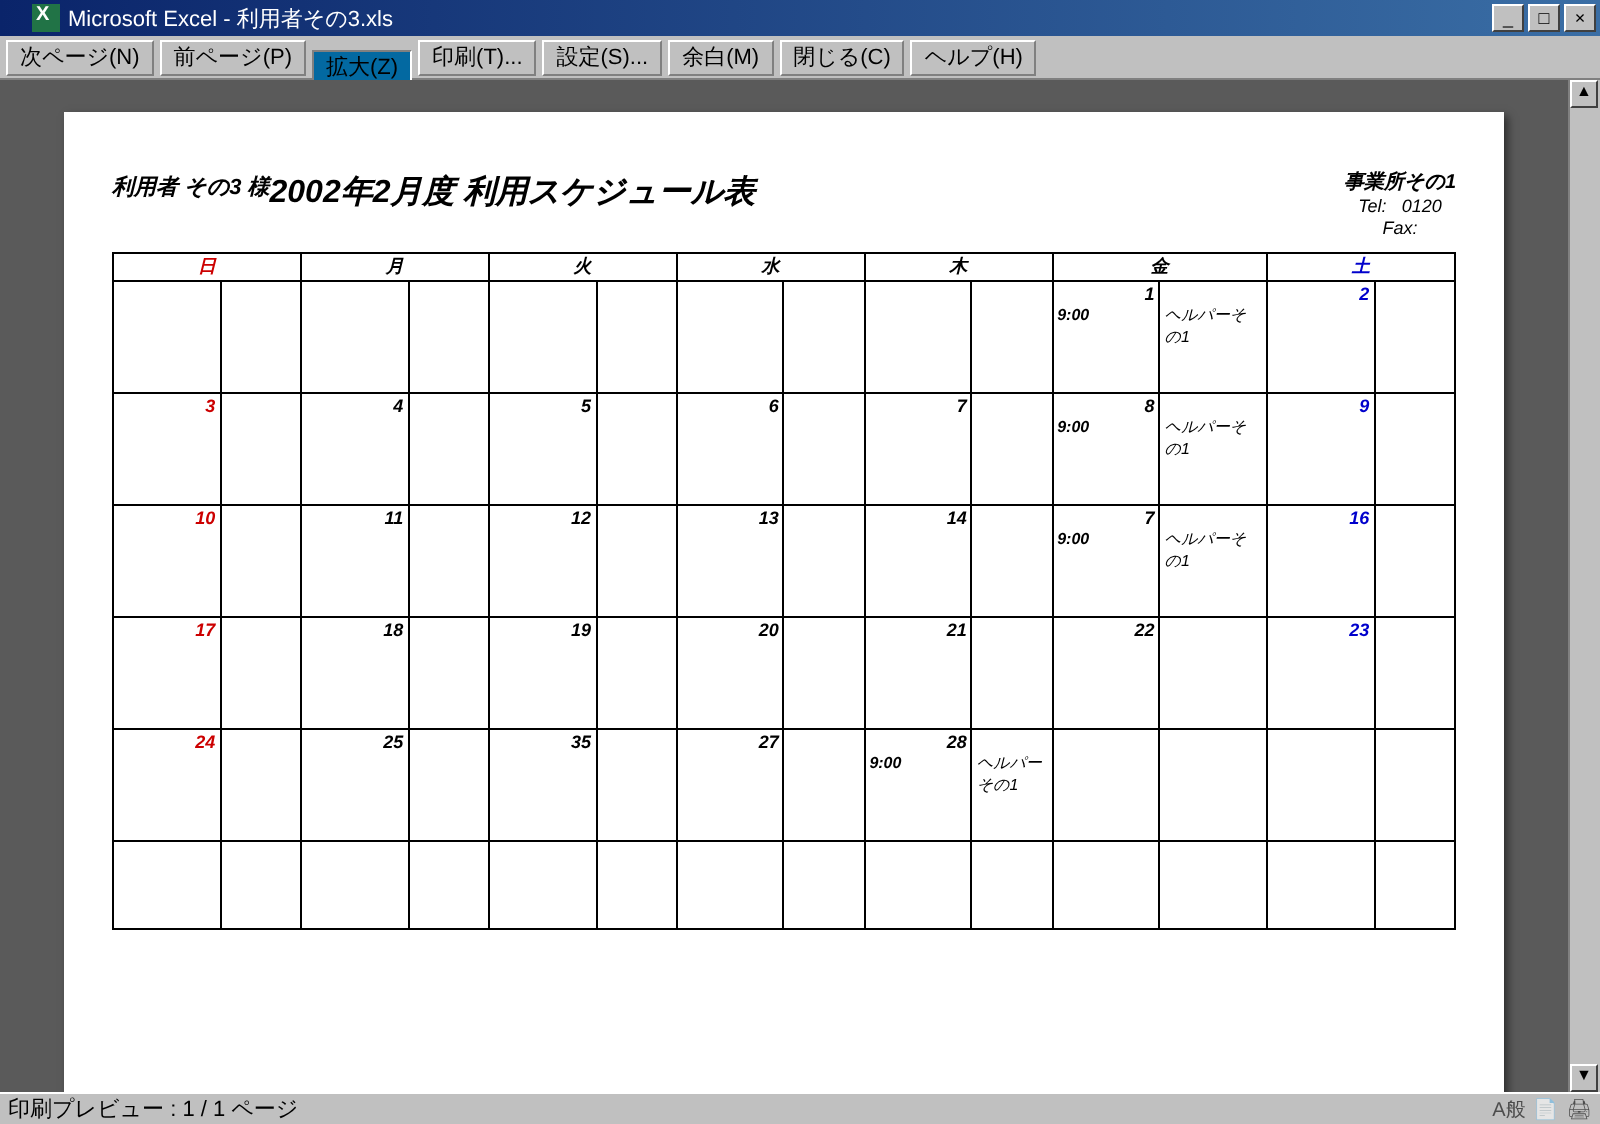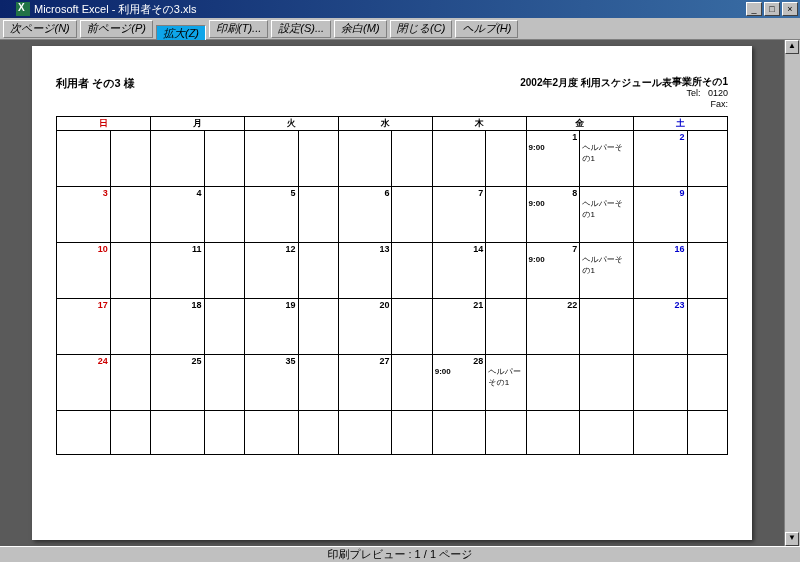--- a/index.html
+++ b/index.html
@@ -51,43 +51,43 @@
     height: 18px;
     padding: 0 6px;
     background: #c0c0c0;
     border: 1px solid #fff;
     border-right-color: #808080;
     border-bottom-color: #808080;
     font-size: 11px;
     cursor: pointer;
     display: flex;
     align-items: center;
-    font-style: italic;
   }
   .tb-btn.active {
     border: 1px solid #808080;
     border-right-color: #fff;
     border-bottom-color: #fff;
-    background: #0ea5e9;
+    background: #0369a1;
     margin-top: 10px;
   }
   .workspace {
     position: absolute;
     top: 40px;
     left: 0;
     right: 0;
     bottom: 16px;
     background: #5a5a5a;
     display: flex;
   }
   .paper-wrap {
     flex: 1;
     display: flex;
     justify-content: center;
-    padding: 6px 0;
+    padding: 16px 0;
+    font-style: italic;
   }
   .scrollbar-v {
     width: 16px;
     background: #c0c0c0;
     border-left: 1px solid #808080;
     position: relative;
   }
   .sb-btn {
     width: 14px; height: 14px;
     background: #c0c0c0;
@@ -109,22 +109,22 @@
     padding: 30px 24px 20px 24px;
   }
   .header-row {
     display: flex;
     justify-content: space-between;
     align-items: flex-start;
     margin-bottom: 6px;
     font-size: 10px;
   }
   .hdr-left { font-weight: bold; font-size: 11px; }
-  .hdr-center { font-weight: bold; font-size: 10px; text-align: right; flex: 1; }
-  .hdr-right { text-align: right; font-size: 9px; line-height: 1.2; }
+  .hdr-center { font-weight: bold; font-size: 16px; text-align: left; flex: 1; }
+  .hdr-right { text-align: center; font-size: 9px; line-height: 1.2; }
   .hdr-right .office { font-weight: bold; font-size: 10px; }
   .calendar {
     width: 100%;
     border-collapse: collapse;
   }
   .calendar th {
     border: 1px solid #000;
     height: 14px;
     font-size: 9px;
     font-weight: bold;
@@ -149,21 +149,20 @@
     position: absolute;
     bottom: 0; left: 0; right: 0;
     height: 16px;
     background: #c0c0c0;
     border-top: 1px solid #fff;
     display: flex;
     align-items: center;
     justify-content: space-between;
     padding: 0 4px;
     font-size: 11px;
-    flex-direction: column;
   }
   .status-right { display: flex; gap: 4px; align-items: center; opacity: 0.6; font-size: 10px; }
 </style>
 </head>
 <body>
 
 <div class="titlebar">
   <div class="titlebar-left">
     <span class="titlebar-icon"></span>
     <span>Microsoft Excel - 利用者その3.xls</span>

